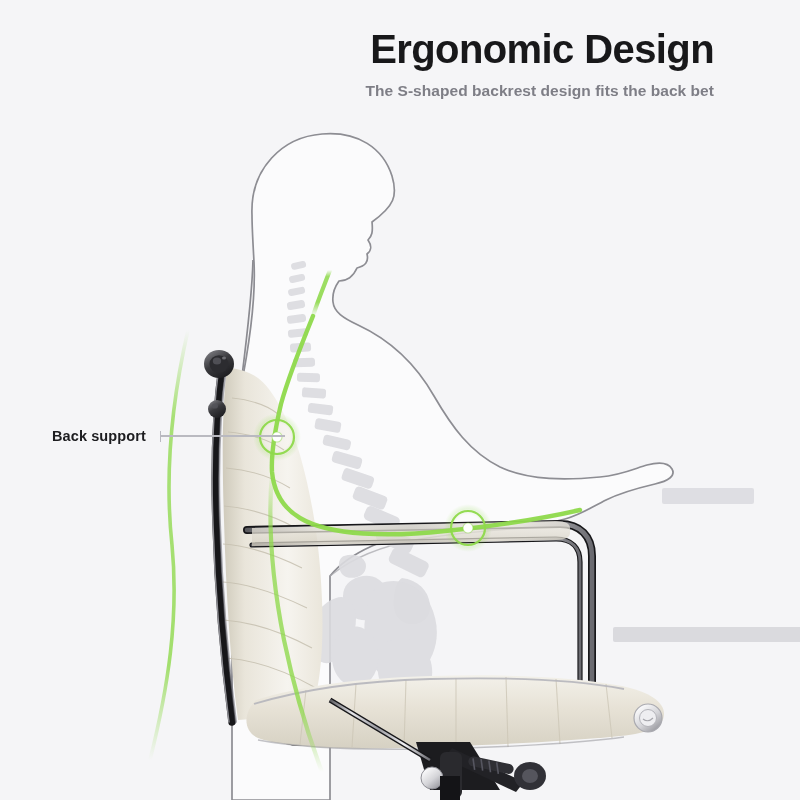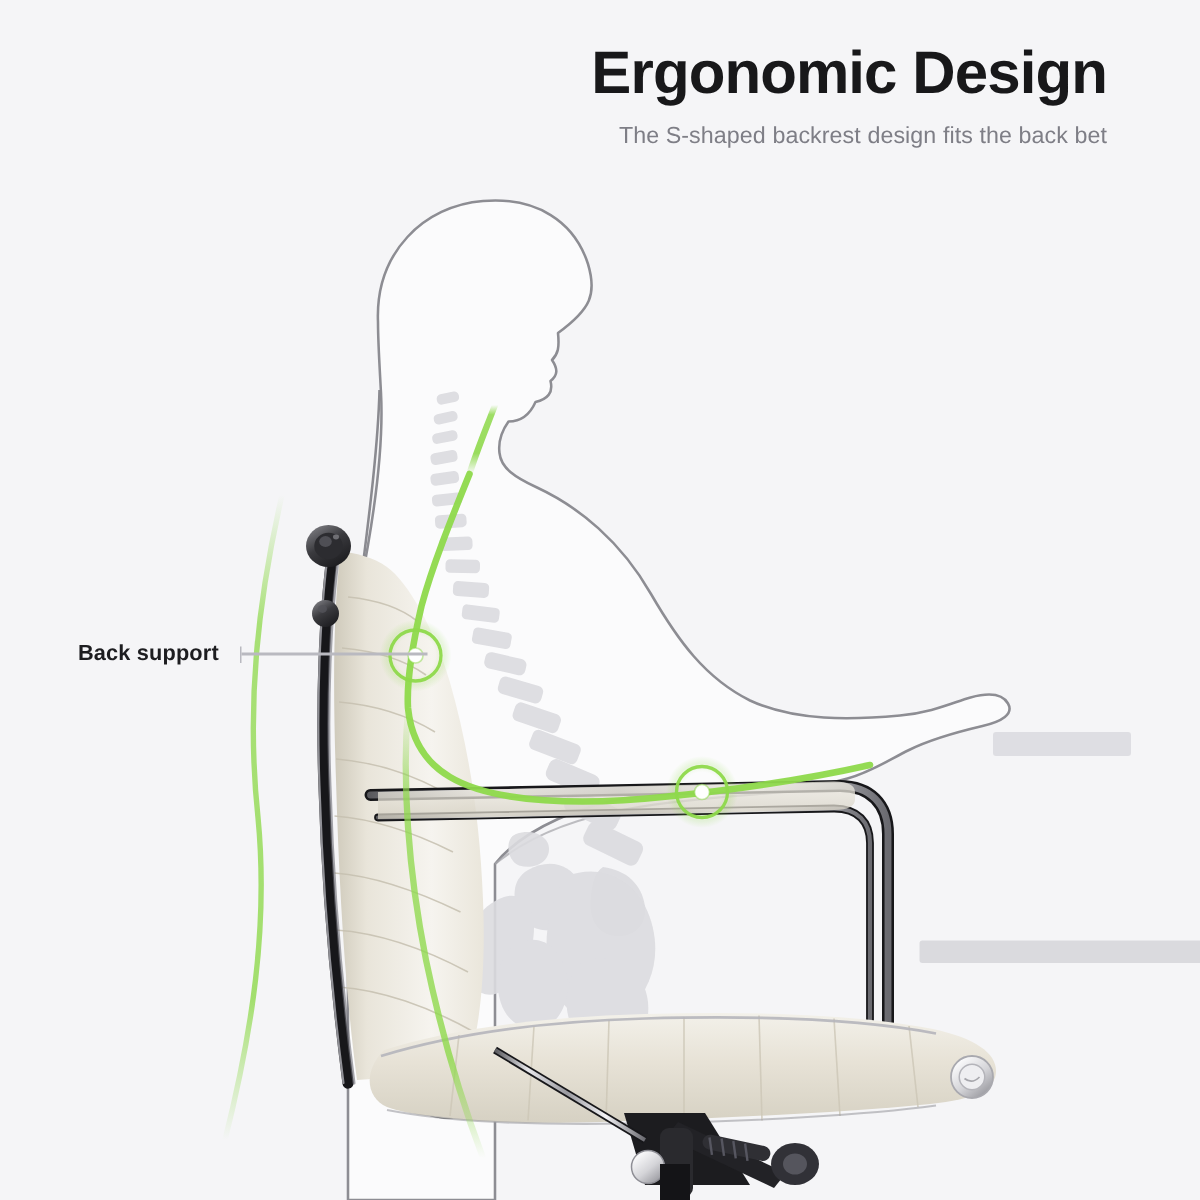--- a/index.html
+++ b/index.html
@@ -19,35 +19,35 @@
   }
 
   
   #header {
     position: absolute;
     top: 0;
     right: 0;
     width: 740px;
     text-align: right;
     padding-top: 26px;
-    padding-right: 62px;
+    padding-right: 86px;
     box-sizing: border-box;
     pointer-events: none;
   }
   #title {
     font-size: 40px;
     font-weight: 700;
     letter-spacing: -0.6px;
     color: #18181a;
     line-height: 1.15;
     margin: 0;
   }
   #subtitle {
     font-size: 15.5px;
-    font-weight: 400;
+    font-weight: 700;
     color: #7e7e86;
     letter-spacing: 0.05px;
     margin: 10px 0 0 0;
   }
 
   
   .callout {
     position: absolute;
     display: flex;
     align-items: center;

